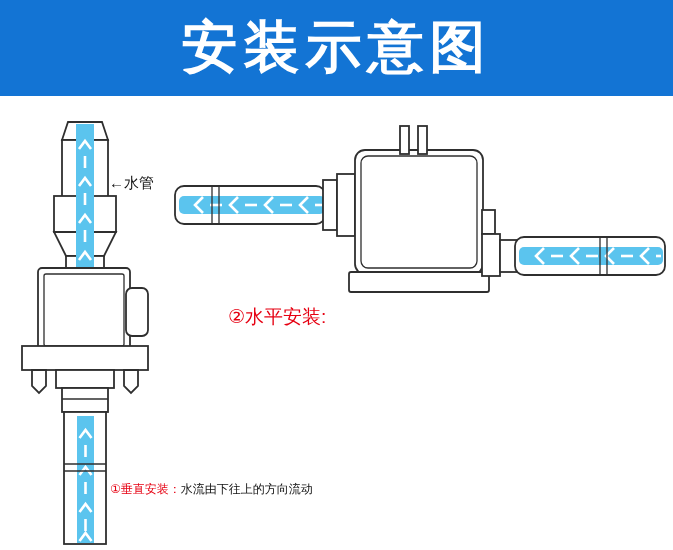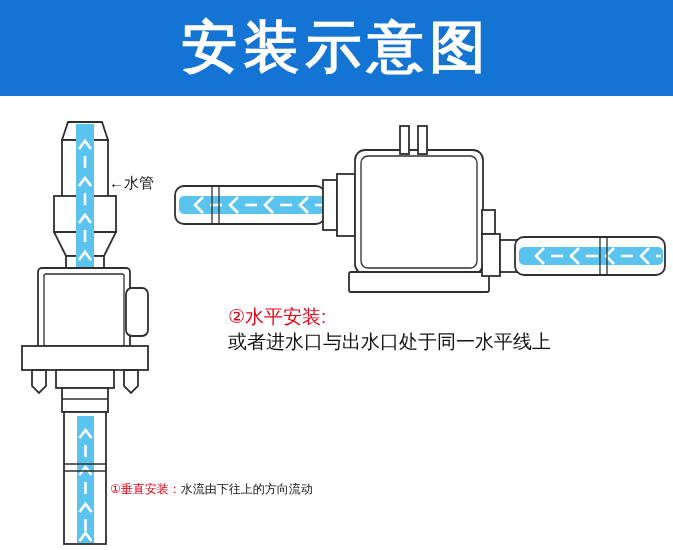--- a/index.html
+++ b/index.html
@@ -132,20 +132,19 @@
       <line class="ln-thin" x1="607" y1="141" x2="607" y2="179"></line>
     </g>
   </svg>
 
   <div class="overlay pipe-label">
     <span>←</span><span>水管</span>
   </div>
 
   <div class="overlay h-annotation">
     <div class="red">②水平安装:</div>
-    <div>或者进水口与出水口处于同一水平线上</div>
   </div>
 
   <div class="overlay v-caption">
     <span class="red">①垂直安装：</span><span>水流由下往上的方向流动</span>
   </div>
 
 </div>
 
 </body></html>

